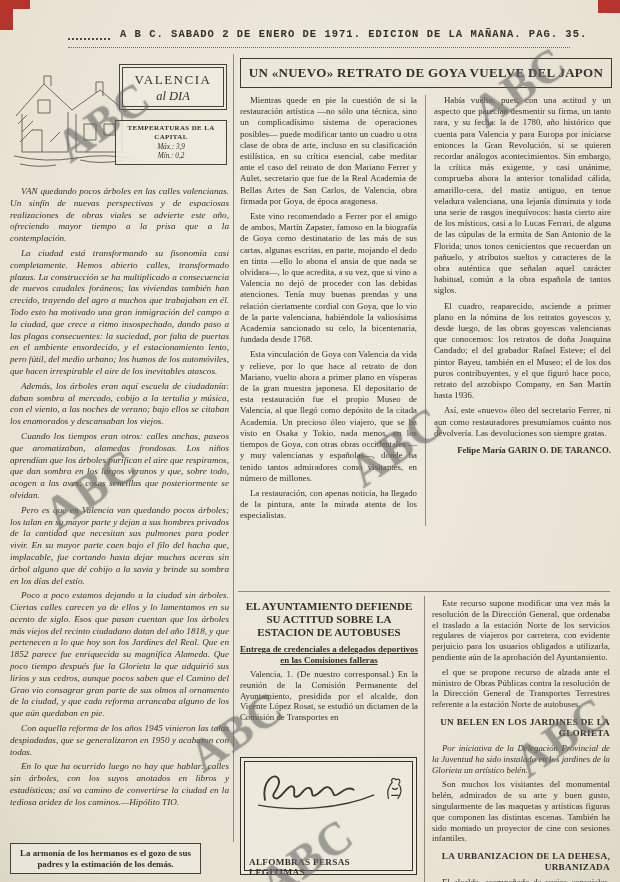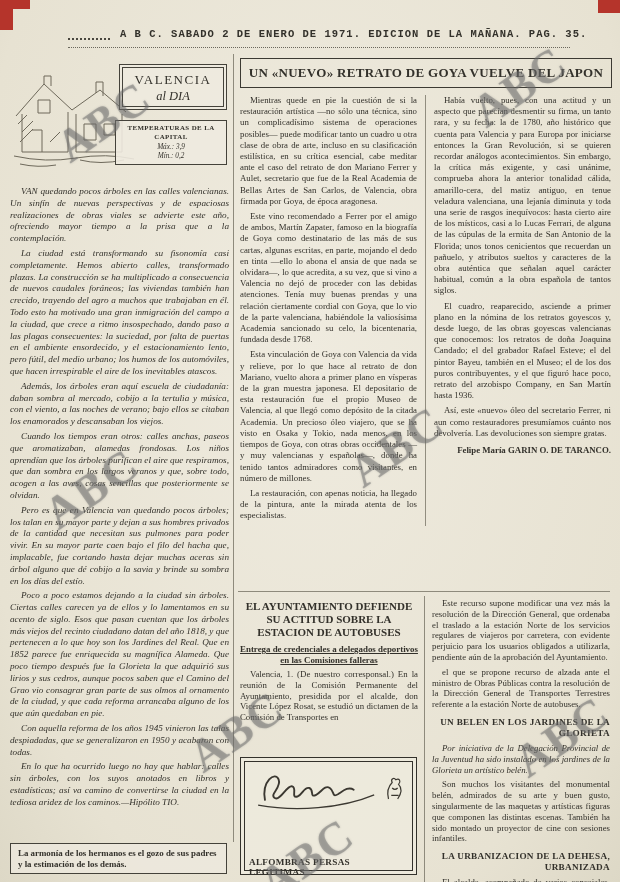--- a/index.html
+++ b/index.html
@@ -35,23 +35,23 @@
         text-align:center;padding:7px 2px 5px;}
   .vbox .t1{font-weight:normal;font-size:13px;letter-spacing:1.5px;}
   .vbox .t2{font-style:italic;font-size:12.5px;margin-top:1px;}
   .tbox{position:absolute;right:2px;top:68px;width:102px;border:1px solid #44423a;
         background:rgba(238,234,223,.9);text-align:center;padding:3px 4px;}
   .tbox .tt{font-weight:bold;font-size:6.9px;letter-spacing:.4px;line-height:8.5px;}
   .tbox .tv{font-size:7.2px;font-style:italic;line-height:9px;margin-top:2px;}
   .leftbody{margin-top:6px;}
   .leftbody p{margin:0 0 3px;font-style:italic;font-size:9.2px;line-height:11.8px;
               text-align:justify;text-indent:11px;}
-  .aphorism{position:absolute;left:10px;top:843px;width:217px;border:1px solid #44423a;
+  .aphorism{position:absolute;left:10px;top:843px;width:191px;border:1px solid #44423a;
             padding:4px 7px;font-weight:bold;font-size:8.9px;line-height:10.6px;
-            background:rgba(238,234,223,.7);box-sizing:border-box;}
+            text-align:center;background:rgba(238,234,223,.7);box-sizing:border-box;}
   
   .goya{position:absolute;left:240px;top:58px;width:372px;}
   .goya .headbox{border:1.5px solid #3c3a33;padding:6px 4px;text-align:center;
                  font-weight:bold;font-size:13px;letter-spacing:.3px;white-space:nowrap;overflow:hidden;}
   .goya .cols{display:flex;margin-top:7px;}
   .goya .gcol{width:177px;}
   .goya .gcol + .gcol{border-left:1px solid #918d7f;padding-left:8px;margin-left:8px;}
   .goya p{margin:0 0 4px;font-size:8.8px;line-height:11.2px;text-align:justify;text-indent:10px;}
   .goya .byline{font-weight:bold;text-align:right;text-indent:0;margin-top:6px;}
   

